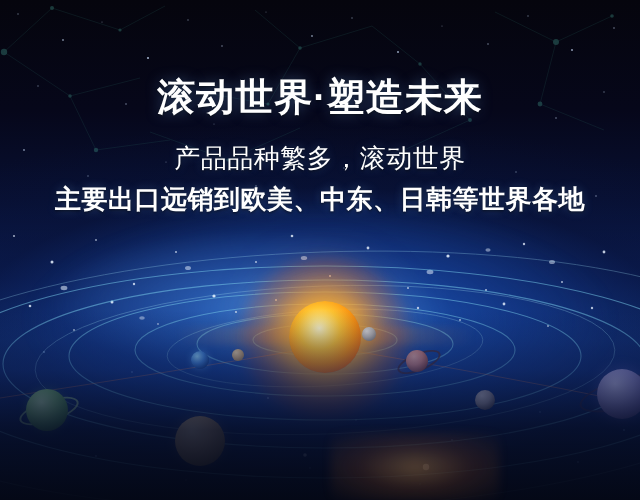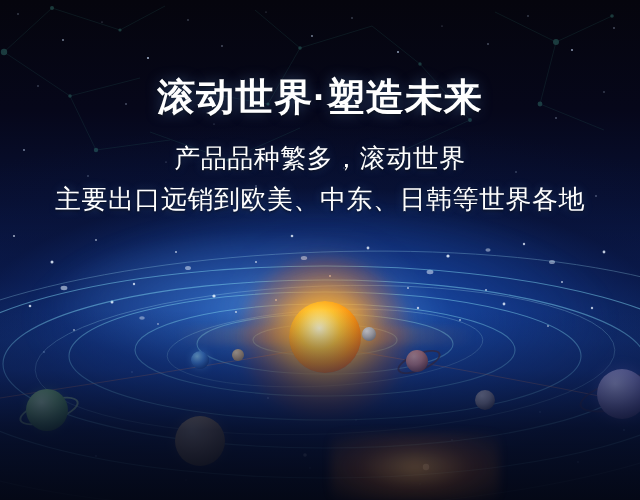--- a/index.html
+++ b/index.html
@@ -134,21 +134,21 @@
     font-weight: normal;
     line-height: 1.1;
     color: #ffffff;
     letter-spacing: 0.5px;
     text-shadow: 0 0 10px rgba(120,180,255,0.3), 0 1px 3px rgba(0,0,0,0.75);
   }
   #subtitle-2 {
     margin: 0;
     padding-top: 12px;
     font-size: 26px;
-    font-weight: normal;
+    font-weight: bold;
     line-height: 1.1;
     color: #ffffff;
     letter-spacing: 0.5px;
     text-shadow: 0 0 10px rgba(120,180,255,0.3), 0 1px 3px rgba(0,0,0,0.75);
   }
   #lens-flare-bottom {
     position: absolute;
     left: 330px; top: 432px;
     width: 170px; height: 70px;
     background: radial-gradient(ellipse at 50% 50%, rgba(255,180,90,0.30) 0%, rgba(255,130,40,0.12) 45%, rgba(120,50,10,0) 100%);

